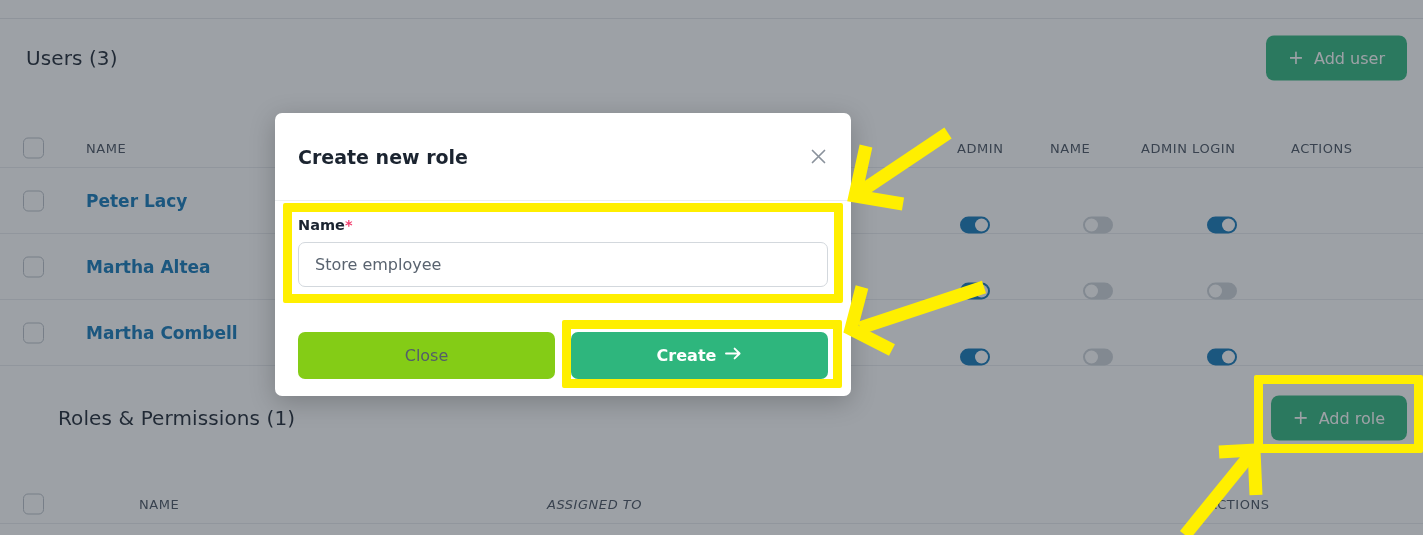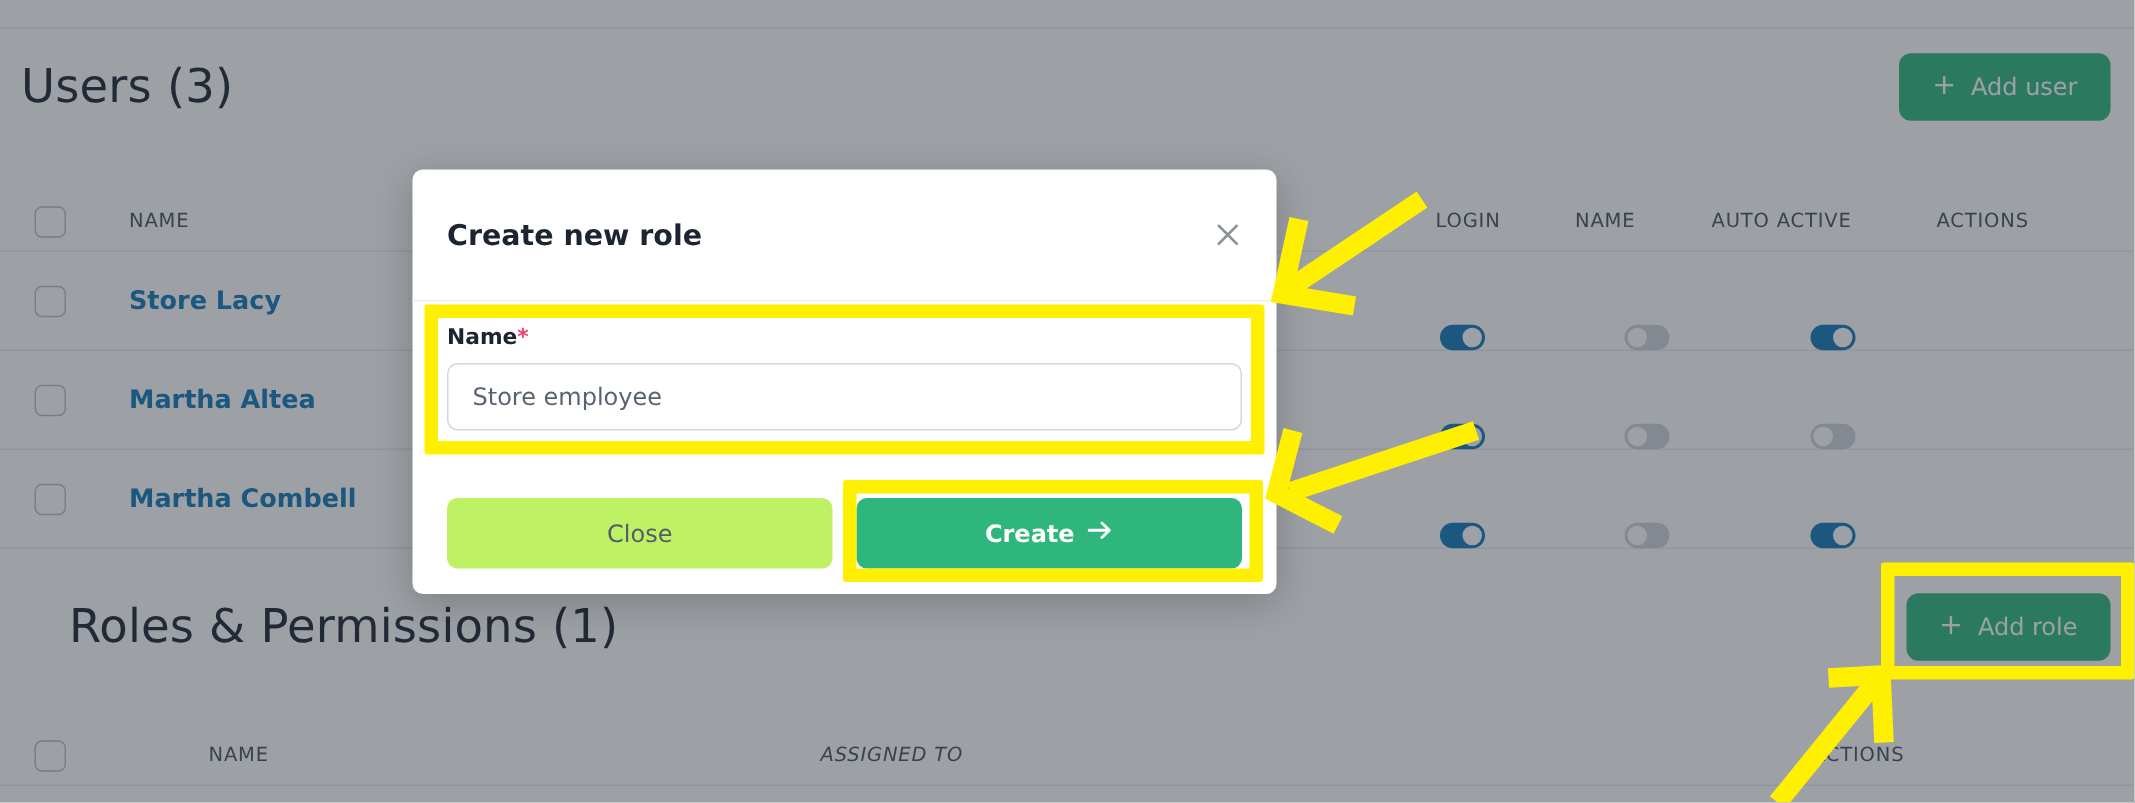--- a/index.html
+++ b/index.html
@@ -27,24 +27,24 @@
     background: #e6e8eb;
   }
 
   .sec-head {
     position: absolute;
     left: 0; right: 0;
     height: 72px;
   }
   .sec-title {
     position: absolute;
-    left: 14px;
+    left: 26px;
     top: 50%;
     transform: translateY(-50%);
-    font-size: 31px;
+    font-size: 20px;
     font-weight: 400;
     color: #1b2430;
     letter-spacing: .1px;
     white-space: nowrap;
   }
   .add-btn {
     position: absolute;
     right: 16px;
     top: 50%;
     transform: translateY(-50%);
@@ -204,21 +204,21 @@
     border: none;
     border-radius: 7px;
     font-size: 16px;
     font-family: inherit;
     cursor: pointer;
     display: flex;
     align-items: center;
     justify-content: center;
     gap: 9px;
   }
-  #close-btn  { background: #bef264; color: #545d6a; }
+  #close-btn  { background: #84cc16; color: #545d6a; }
   #create-btn { background: #2eb67d; color: #ffffff; font-weight: 600; }
 
   
   #annotations {
     position: absolute;
     inset: 0;
     pointer-events: none;
   }
   .hl {
     position: absolute;
@@ -238,29 +238,29 @@
     <button class="add-btn">
       <span class="plus">+</span>
       <span>Add user</span>
     </button>
   </div>
 
   <div class="tbl" style="top:128px;">
     <div class="trow header">
       <span class="cell chk" style="left:23px;"></span>
       <span class="cell th" style="left:86px;">NAME</span>
-      <span class="cell th" style="left:957px;">LOGIN</span>
+      <span class="cell th" style="left:957px;">ADMIN</span>
       <span class="cell th" style="left:1050px;">NAME</span>
-      <span class="cell th" style="left:1141px;">AUTO ACTIVE</span>
+      <span class="cell th" style="left:1141px;">ADMIN LOGIN</span>
       <span class="cell th" style="left:1291px;">ACTIONS</span>
     </div>
 
     <div class="trow">
       <span class="cell chk" style="left:23px;"></span>
-      <span class="cell uname" style="left:86px;">Store Lacy</span>
+      <span class="cell uname" style="left:86px;">Peter Lacy</span>
       <span class="cell tg on" style="left:960px;">
           <i class="knob"></i>
         </span>
       <span class="cell tg off" style="left:1053px;">
           <i class="knob"></i>
         </span>
       <span class="cell tg on" style="left:1147px;">
           <i class="knob"></i>
         </span>
     </div>

